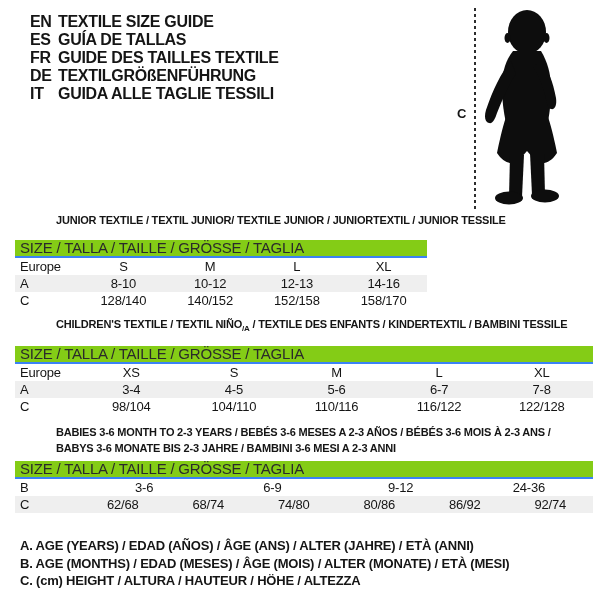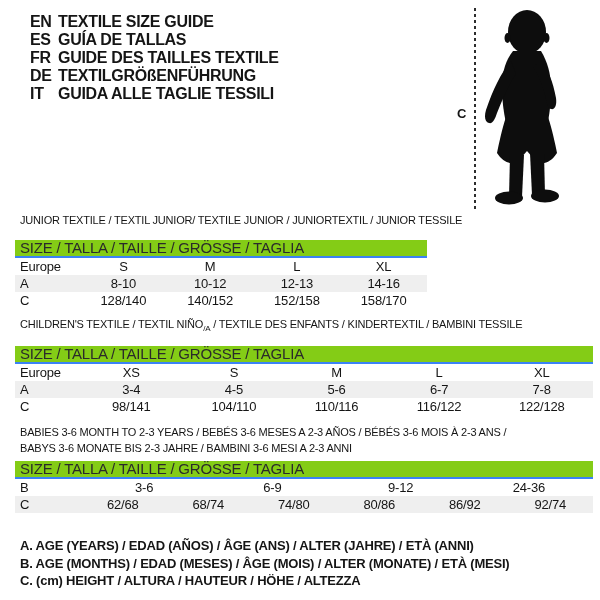--- a/index.html
+++ b/index.html
@@ -25,22 +25,23 @@
     left:474px;top:8px;width:2px;height:202px;
     background:repeating-linear-gradient(to bottom,#2d2d2d 0 3px,transparent 3px 6px);
   }
   .measure-label{
     left:457px;top:106px;font-weight:bold;font-size:13px;
   }
   .baby-svg{left:479px;top:6px;}
 
   
   .section-title{
-    font-weight:normal;font-size:11px;line-height:16px;letter-spacing:-0.2px;
+    font-weight:bold;font-size:11px;line-height:16px;letter-spacing:-0.2px;
     white-space:nowrap;
+    margin-left:36px;
   }
   .section-title sub{font-size:8px;}
 
   
   .size-table{left:15px;}
   .t1{width:412px;}
   .t23{width:578px;}
   .size-bar{
     height:16px;line-height:16px;
     background:#84cc16;
@@ -147,21 +148,21 @@
   <div class="trow alt">
     <span class="label-cell">A</span>
     <span class="data-cell">3-4</span>
     <span class="data-cell">4-5</span>
     <span class="data-cell">5-6</span>
     <span class="data-cell">6-7</span>
     <span class="data-cell">7-8</span>
   </div>
   <div class="trow">
     <span class="label-cell">C</span>
-    <span class="data-cell">98/141</span>
+    <span class="data-cell">98/104</span>
     <span class="data-cell">104/110</span>
     <span class="data-cell">110/116</span>
     <span class="data-cell">116/122</span>
     <span class="data-cell">122/128</span>
   </div>
 </div>
 
 <div class="abs section-title" style="left:20px;top:424px;">
   <div>BABIES 3-6 MONTH TO 2-3 YEARS / BEBÉS 3-6 MESES A 2-3 AÑOS / BÉBÉS 3-6 MOIS À 2-3 ANS /</div>
   <div>BABYS 3-6 MONATE BIS 2-3 JAHRE / BAMBINI 3-6 MESI A 2-3 ANNI</div>

